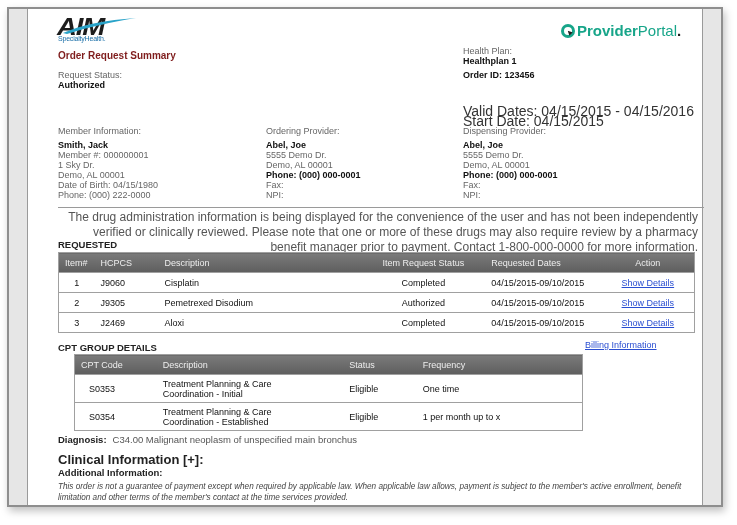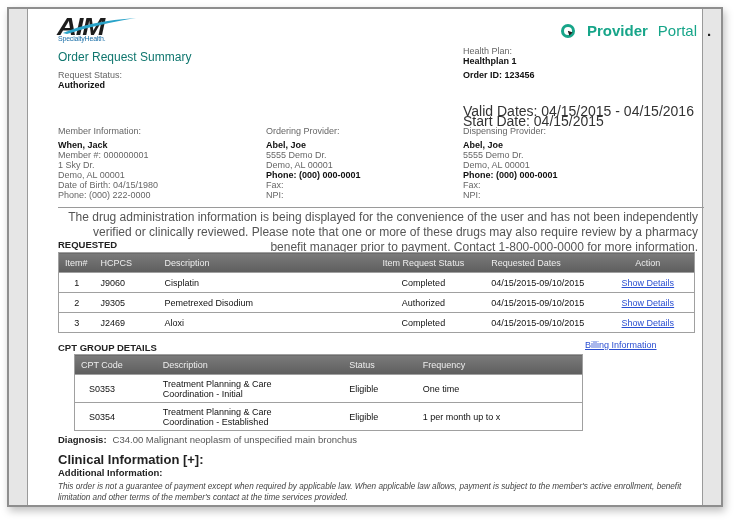--- a/index.html
+++ b/index.html
@@ -17,28 +17,28 @@
   .page { position: absolute; left: 20px; top: 0; width: 674px; height: 100%; }
 
   
   .abs { position: absolute; }
 
   .logo-aim { left: 28px; top: 4px; width: 80px; height: 34px; }
   .logo-aim .aim-text { position: absolute; left: 0; top: 0; font-family: "Liberation Sans", sans-serif; font-weight: bold; font-size: 24px; letter-spacing: -1px; color: #1d1d1d; font-style: italic; transform: scaleX(1.15); transform-origin: left; }
   .logo-aim .swoosh { position: absolute; left: 4px; top: 4px; }
   .logo-aim .sub { position: absolute; left: 1px; top: 22px; font-size: 7px; color: #1a6fa8; letter-spacing: -0.2px; }
 
-  .logo-pp { left: 532px; top: 13px; font-size: 15px; color: #17a589; display: flex; align-items: center; gap: 10px; }
+  .logo-pp { left: 532px; top: 13px; font-size: 15px; color: #17a589; display: flex; align-items: center; }
   .logo-pp .pp-icon { width: 14px; height: 14px; border-radius: 50%; border: 3px solid #17a589; margin-right: 2px; position: relative; }
   .logo-pp .pp-icon::after { content: ""; position: absolute; left: 3px; top: 3px; width: 5px; height: 5px; background: #222; transform: rotate(-45deg); clip-path: polygon(50% 0, 100% 100%, 0 100%); }
   .logo-pp b { font-weight: bold; }
   .logo-pp .portal { color: #17a589; font-weight: normal; }
   .logo-pp .dot { color: #222; font-weight: bold; }
 
-  .title { left: 29px; top: 41px; font-size: 12px; color: #0f766e; }
+  .title { left: 29px; top: 41px; font-size: 10px; color: #7f1d1d; font-weight: bold; }
   .lbl { font-size: 9px; color: #666; line-height: 10px; }
   .val-b { font-size: 9px; color: #111; font-weight: bold; line-height: 10px; }
   .val { font-size: 9px; color: #666; line-height: 10px; }
   .val-d { font-size: 14px; color: #333; line-height: 10px; }
 
   .divider { height: 1px; background: #9a9a9a; }
 
   .notice { left: 29px; top: 201px; width: 640px; font-size: 12px; line-height: 15px; color: #555; text-align: right; }
 
   .section-h { font-size: 9.5px; font-weight: bold; color: #222; }
@@ -94,21 +94,21 @@
       <div class="val-b" style="margin-top:4px;">Order ID: 123456</div>
     </div>
 
     <div class="abs" style="left:434px; top:97px;">
       <div class="val-d">Valid Dates: 04/15/2015 - 04/15/2016</div>
       <div class="val-d">Start Date: 04/15/2015</div>
     </div>
 
     <div class="abs" style="left:29px; top:117px;">
       <div class="lbl" style="margin-bottom:4px;">Member Information:</div>
-      <div class="val-b">When, Jack</div>
+      <div class="val-b">Smith, Jack</div>
       <div class="val">Member #: 000000001</div>
       <div class="val">1 Sky Dr.</div>
       <div class="val">Demo, AL 00001</div>
       <div class="val">Date of Birth: 04/15/1980</div>
       <div class="val">Phone: (000) 222-0000</div>
     </div>
 
     <div class="abs" style="left:237px; top:117px;">
       <div class="lbl" style="margin-bottom:4px;">Ordering Provider:</div>
       <div class="val-b">Abel, Joe</div>

